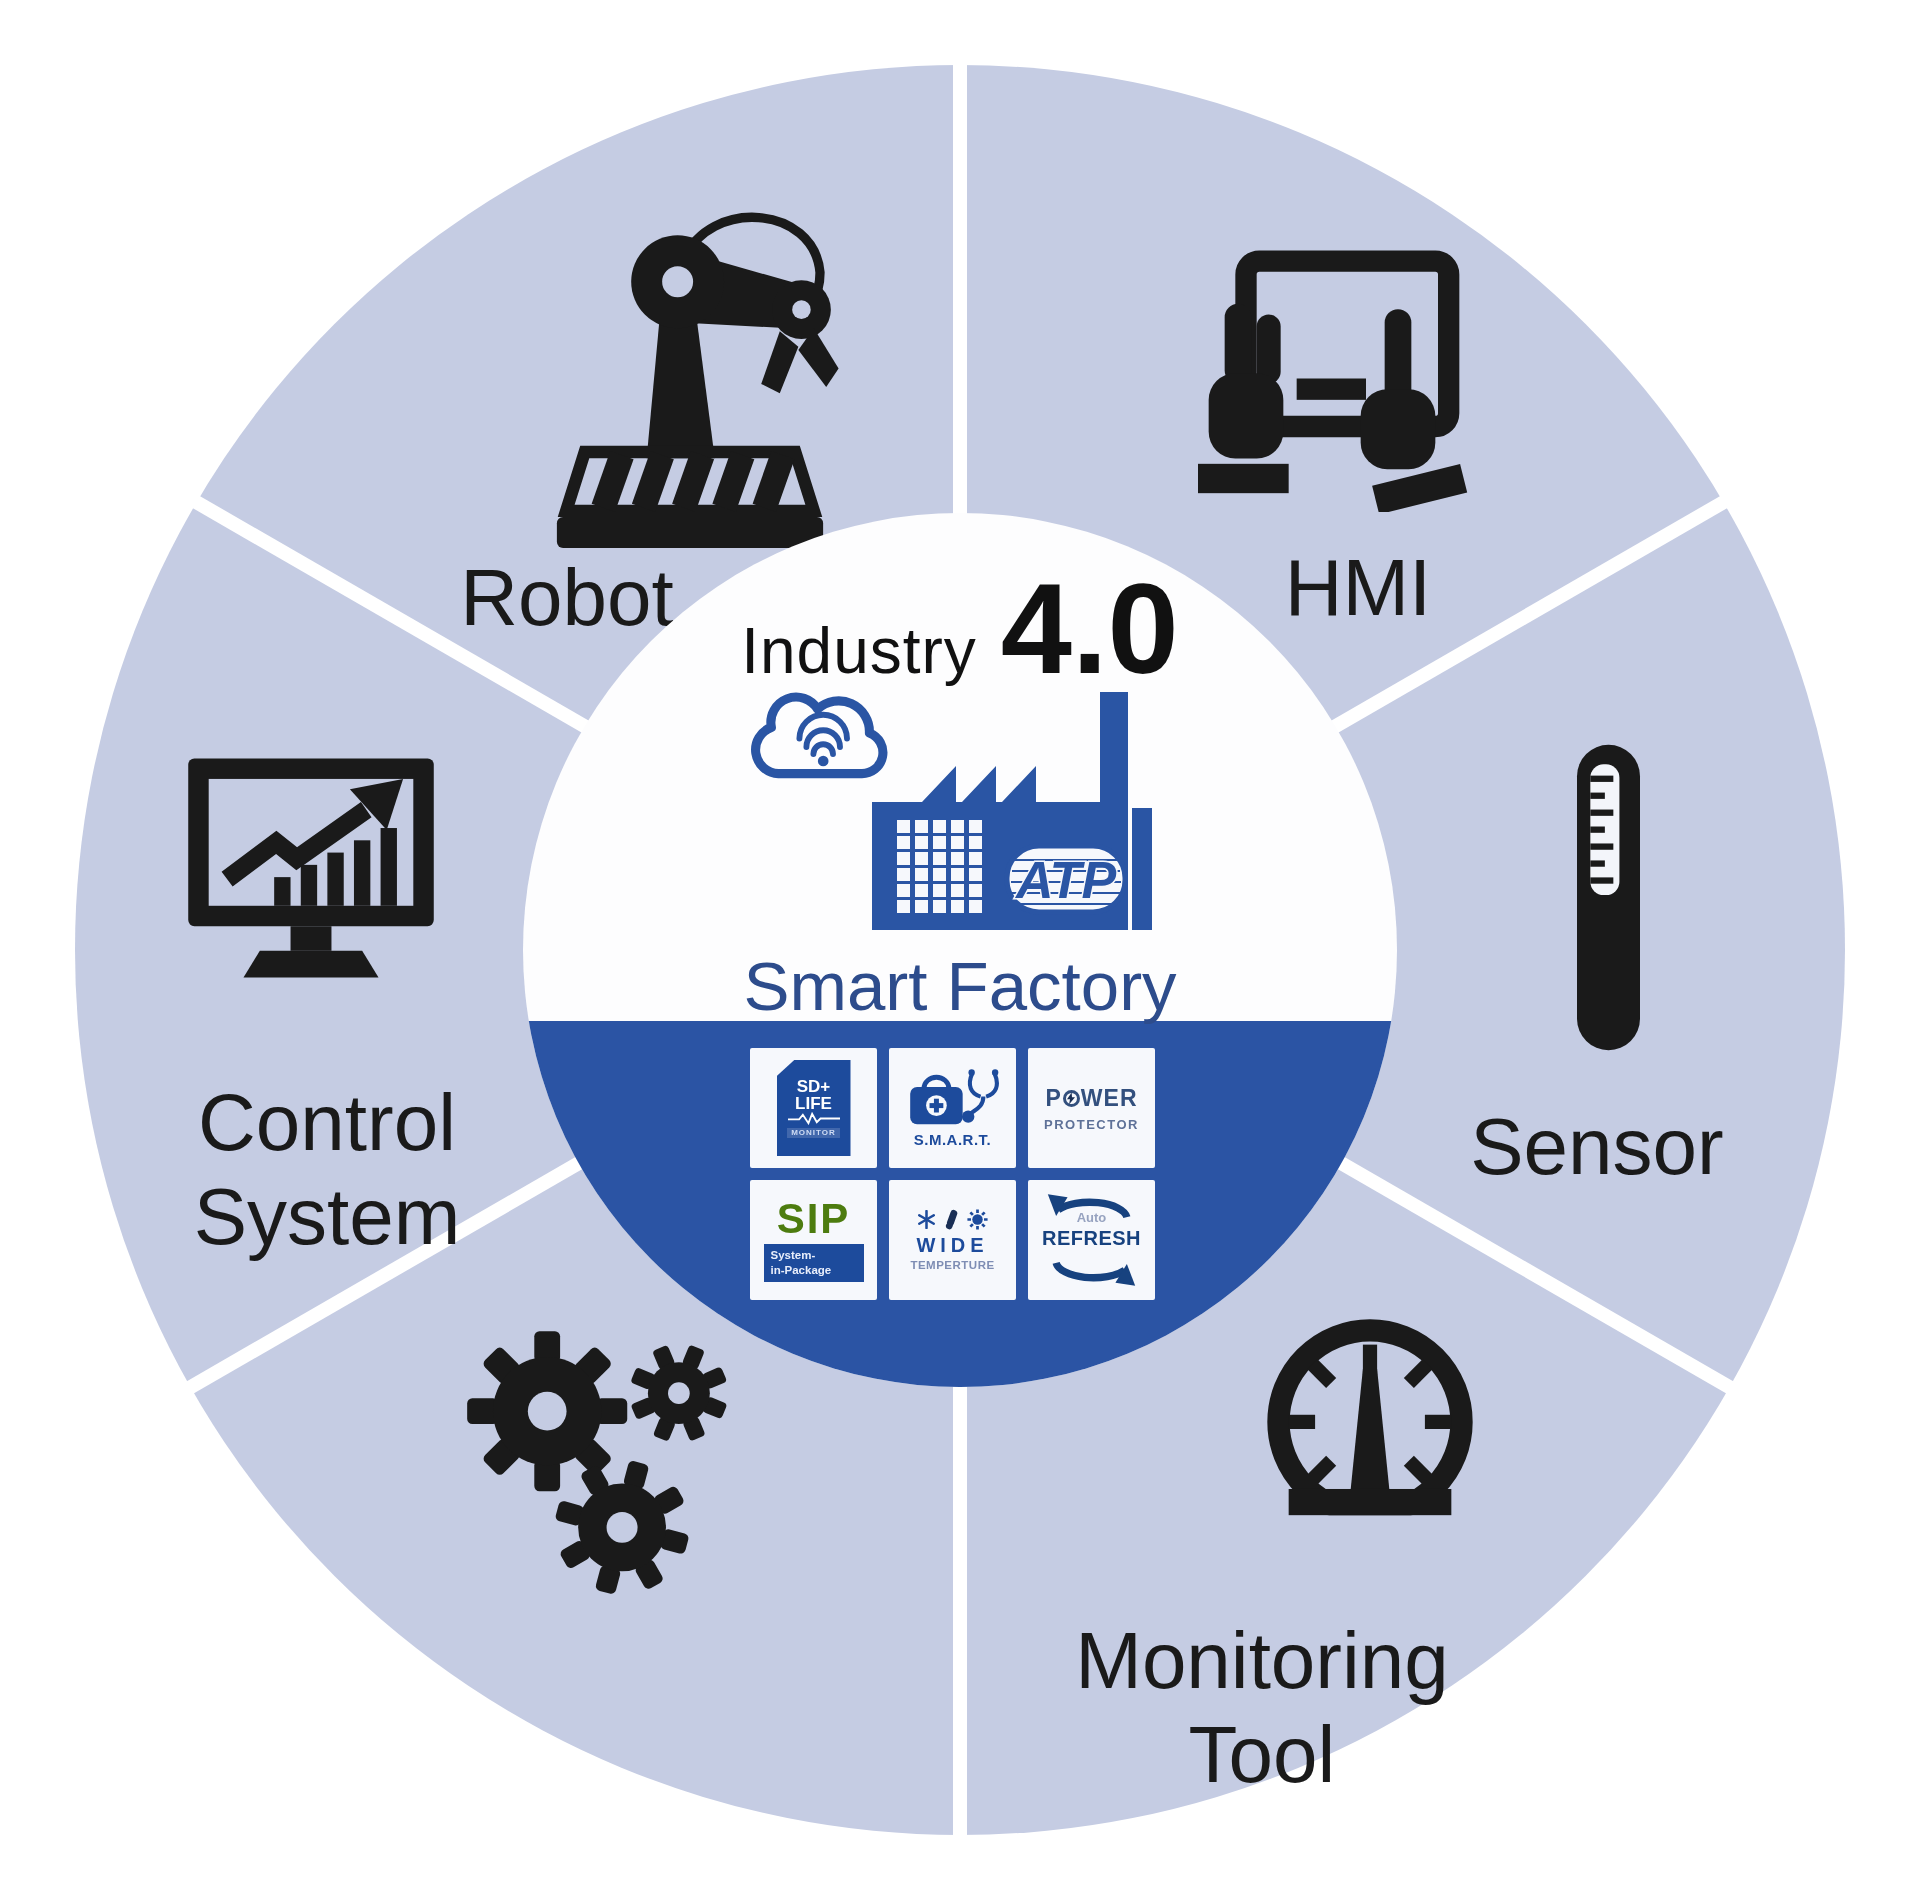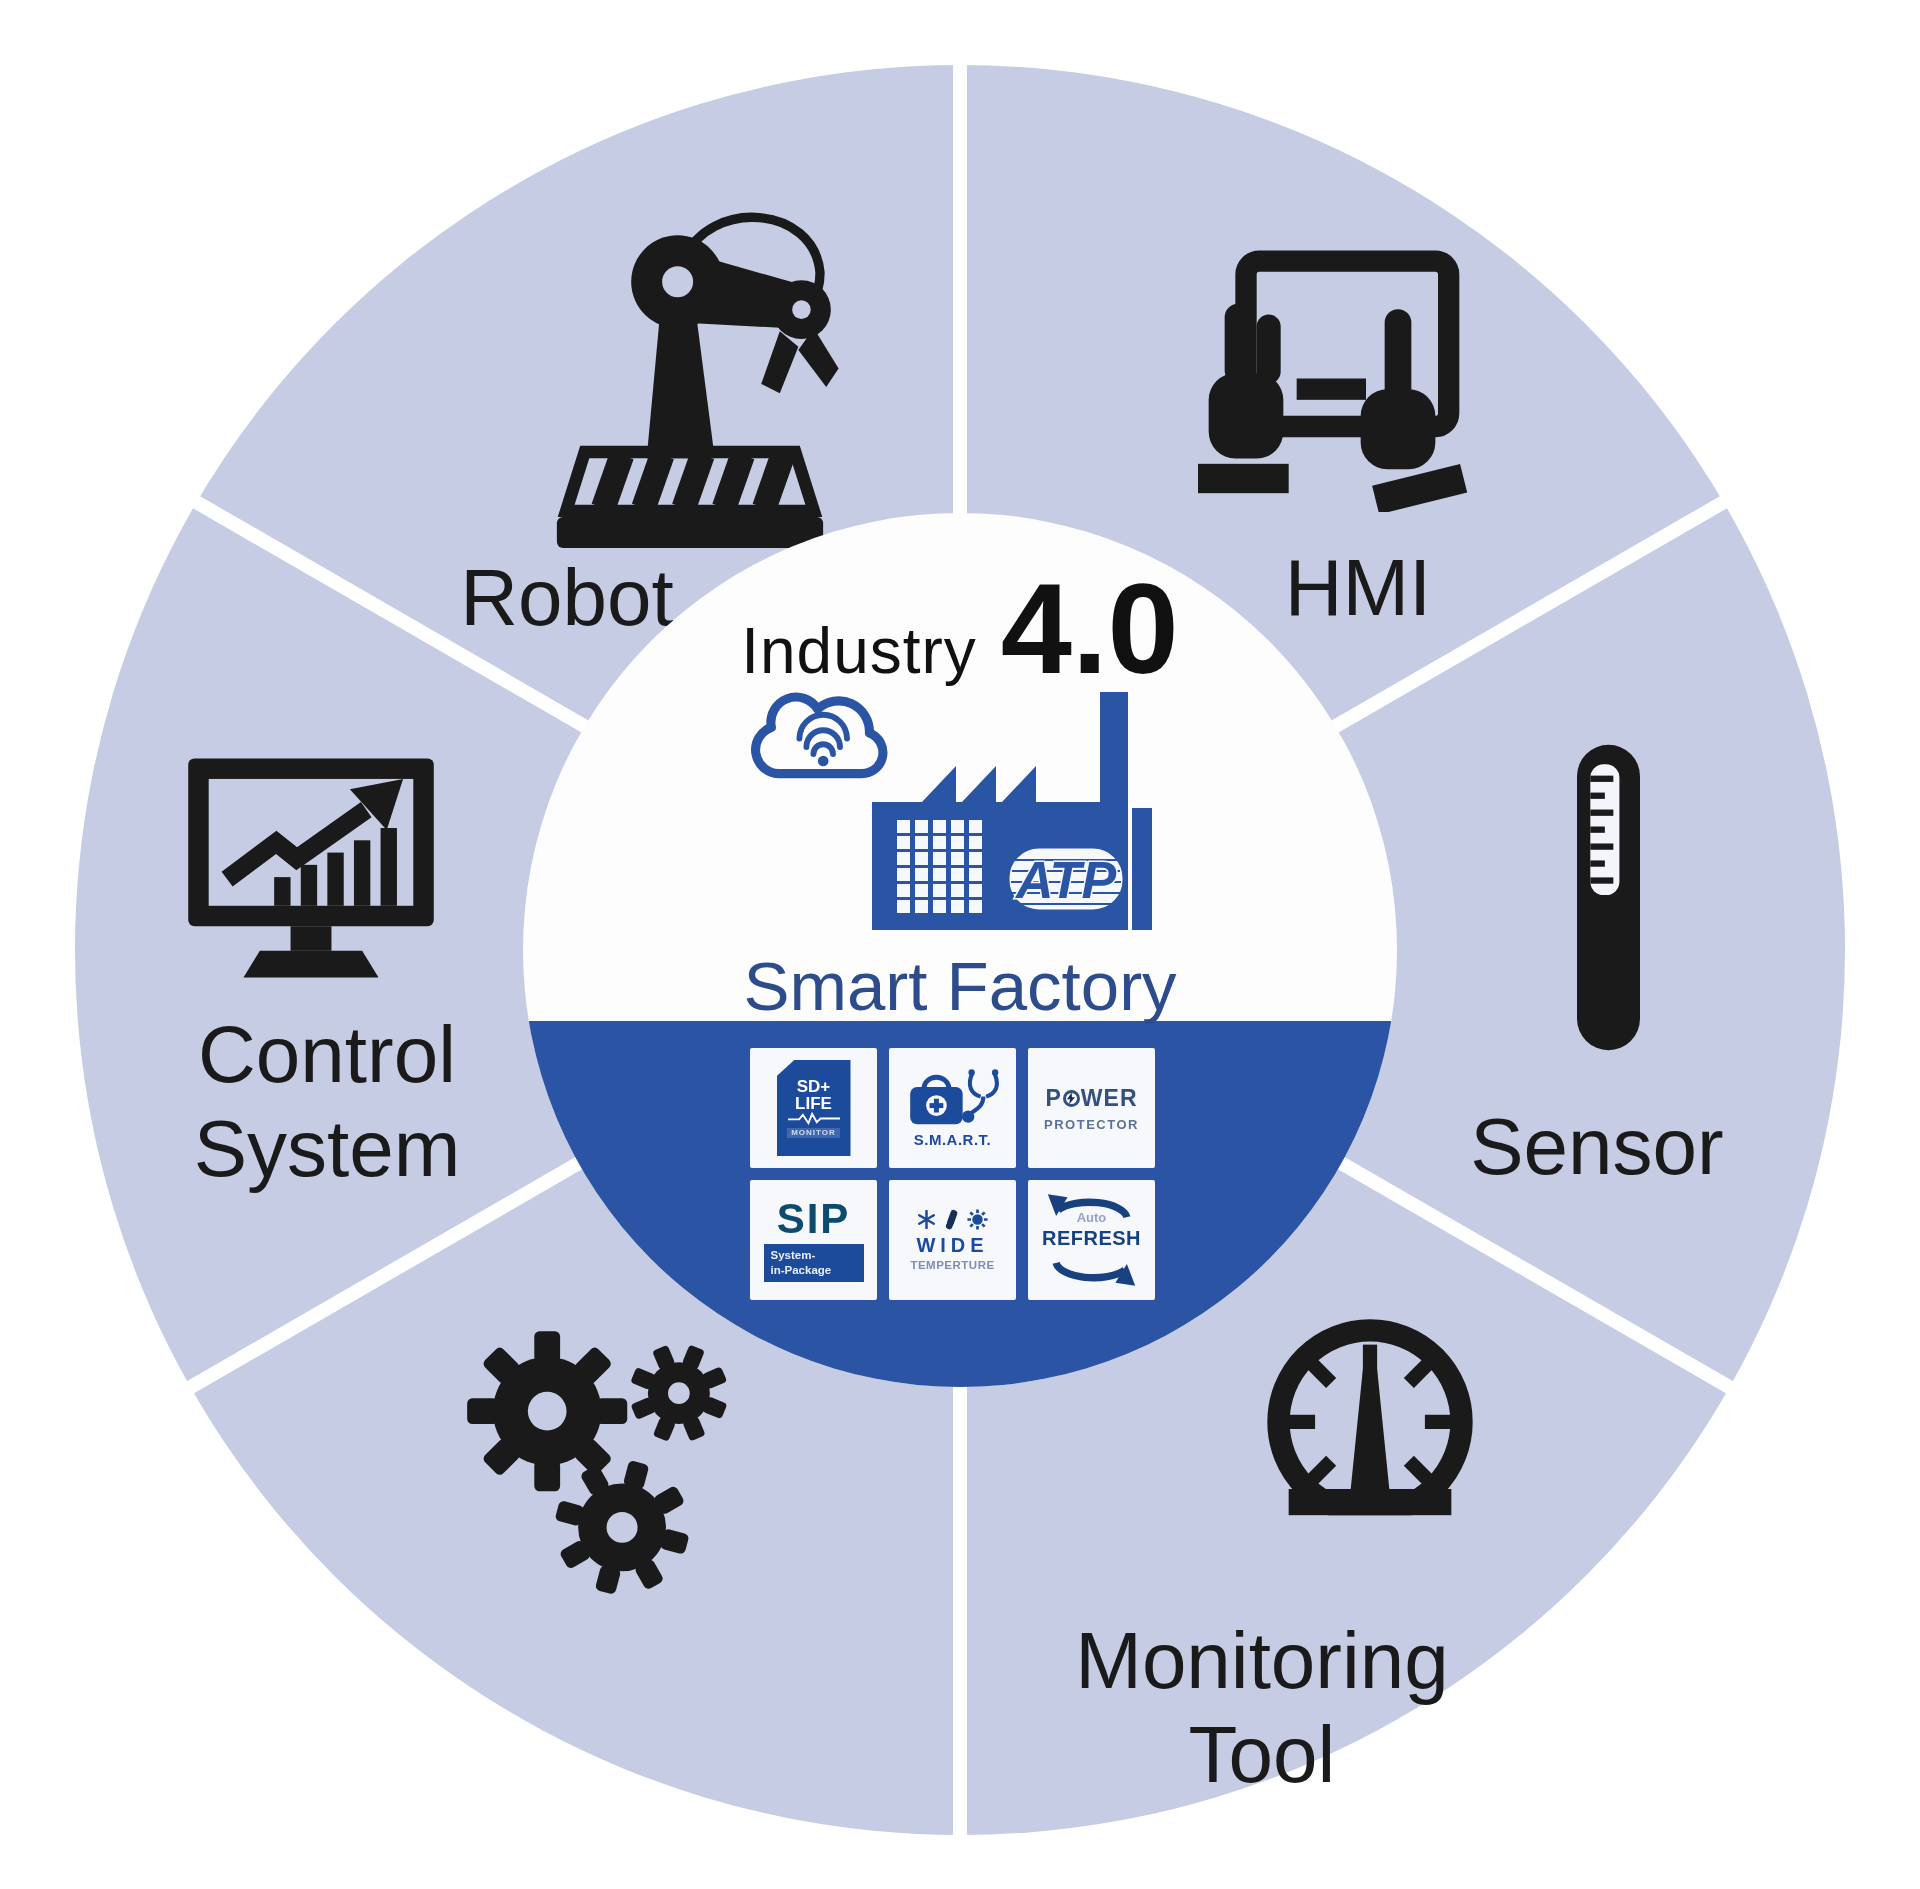--- a/index.html
+++ b/index.html
@@ -17,21 +17,21 @@
   .div-upleft{transform:rotate(-150deg);}
 
   .seg-icon{position:absolute;}
   .seg-label{position:absolute;transform:translate(-50%,-50%);text-align:center;
              font-size:80px;line-height:1.18;color:#1a1a1a;}
   .lbl-robot{left:567px;top:598px;white-space:nowrap;}
   .lbl-hmi{left:1358px;top:588px;white-space:nowrap;}
   .lbl-sensor{left:1597px;top:1147px;white-space:nowrap;}
   .lbl-monitoring{left:1262px;top:1708px;width:440px;}
   .lbl-instrument{left:737px;top:1713px;white-space:nowrap;}
-  .lbl-control{left:327px;top:1102px;width:330px;}
+  .lbl-control{left:327px;top:1170px;width:330px;}
 
   .inner-circle{position:absolute;left:523px;top:513px;width:874px;height:874px;
                 border-radius:50%;background:#fdfdfe;overflow:hidden;}
   .inner-bottom{position:absolute;left:0;right:0;top:508px;bottom:0;background:#2b54a4;}
 
   .title-row{position:absolute;left:0;right:0;top:42px;display:flex;justify-content:center;
              align-items:baseline;gap:24px;color:#111111;}
   .title-word{font-size:64px;font-weight:400;letter-spacing:1px;}
   .title-version{font-size:128px;font-weight:700;}
 
@@ -54,21 +54,21 @@
              padding:1px 4px;margin-top:3px;font-weight:700;}
 
   .smart-label{font-size:15px;font-weight:700;color:#1d4b9c;letter-spacing:.5px;margin-top:4px;}
 
   .pw-row{display:flex;align-items:center;gap:1px;font-size:23px;font-weight:700;
           color:#33507e;letter-spacing:1px;}
   .pw-o{display:inline-flex;align-items:center;justify-content:center;width:17px;height:17px;
         border:3px solid #33507e;border-radius:50%;box-sizing:border-box;}
   .pw-sub{font-size:13px;font-weight:700;color:#5e7198;letter-spacing:1.5px;margin-top:5px;}
 
-  .sip-word{font-size:42px;font-weight:700;color:#0c4a6e;letter-spacing:2px;line-height:1;}
+  .sip-word{font-size:42px;font-weight:700;color:#4d7c0f;letter-spacing:2px;line-height:1;}
   .sip-box{background:#1d4b9c;color:#e8eefb;font-size:11.5px;font-weight:700;line-height:1.3;
            padding:4px 7px;margin-top:4px;min-width:86px;text-align:left;}
 
   .tile-refresh{position:relative;}
   .rf-svg{position:absolute;left:10px;top:8px;}
   .rf-pre{position:absolute;left:0;right:0;top:30px;text-align:center;font-size:13px;
           font-weight:700;color:#97a3c0;}
   .rf-word{position:absolute;left:0;right:0;top:47px;text-align:center;font-size:20px;
            font-weight:700;color:#17427f;letter-spacing:.5px;}
 

